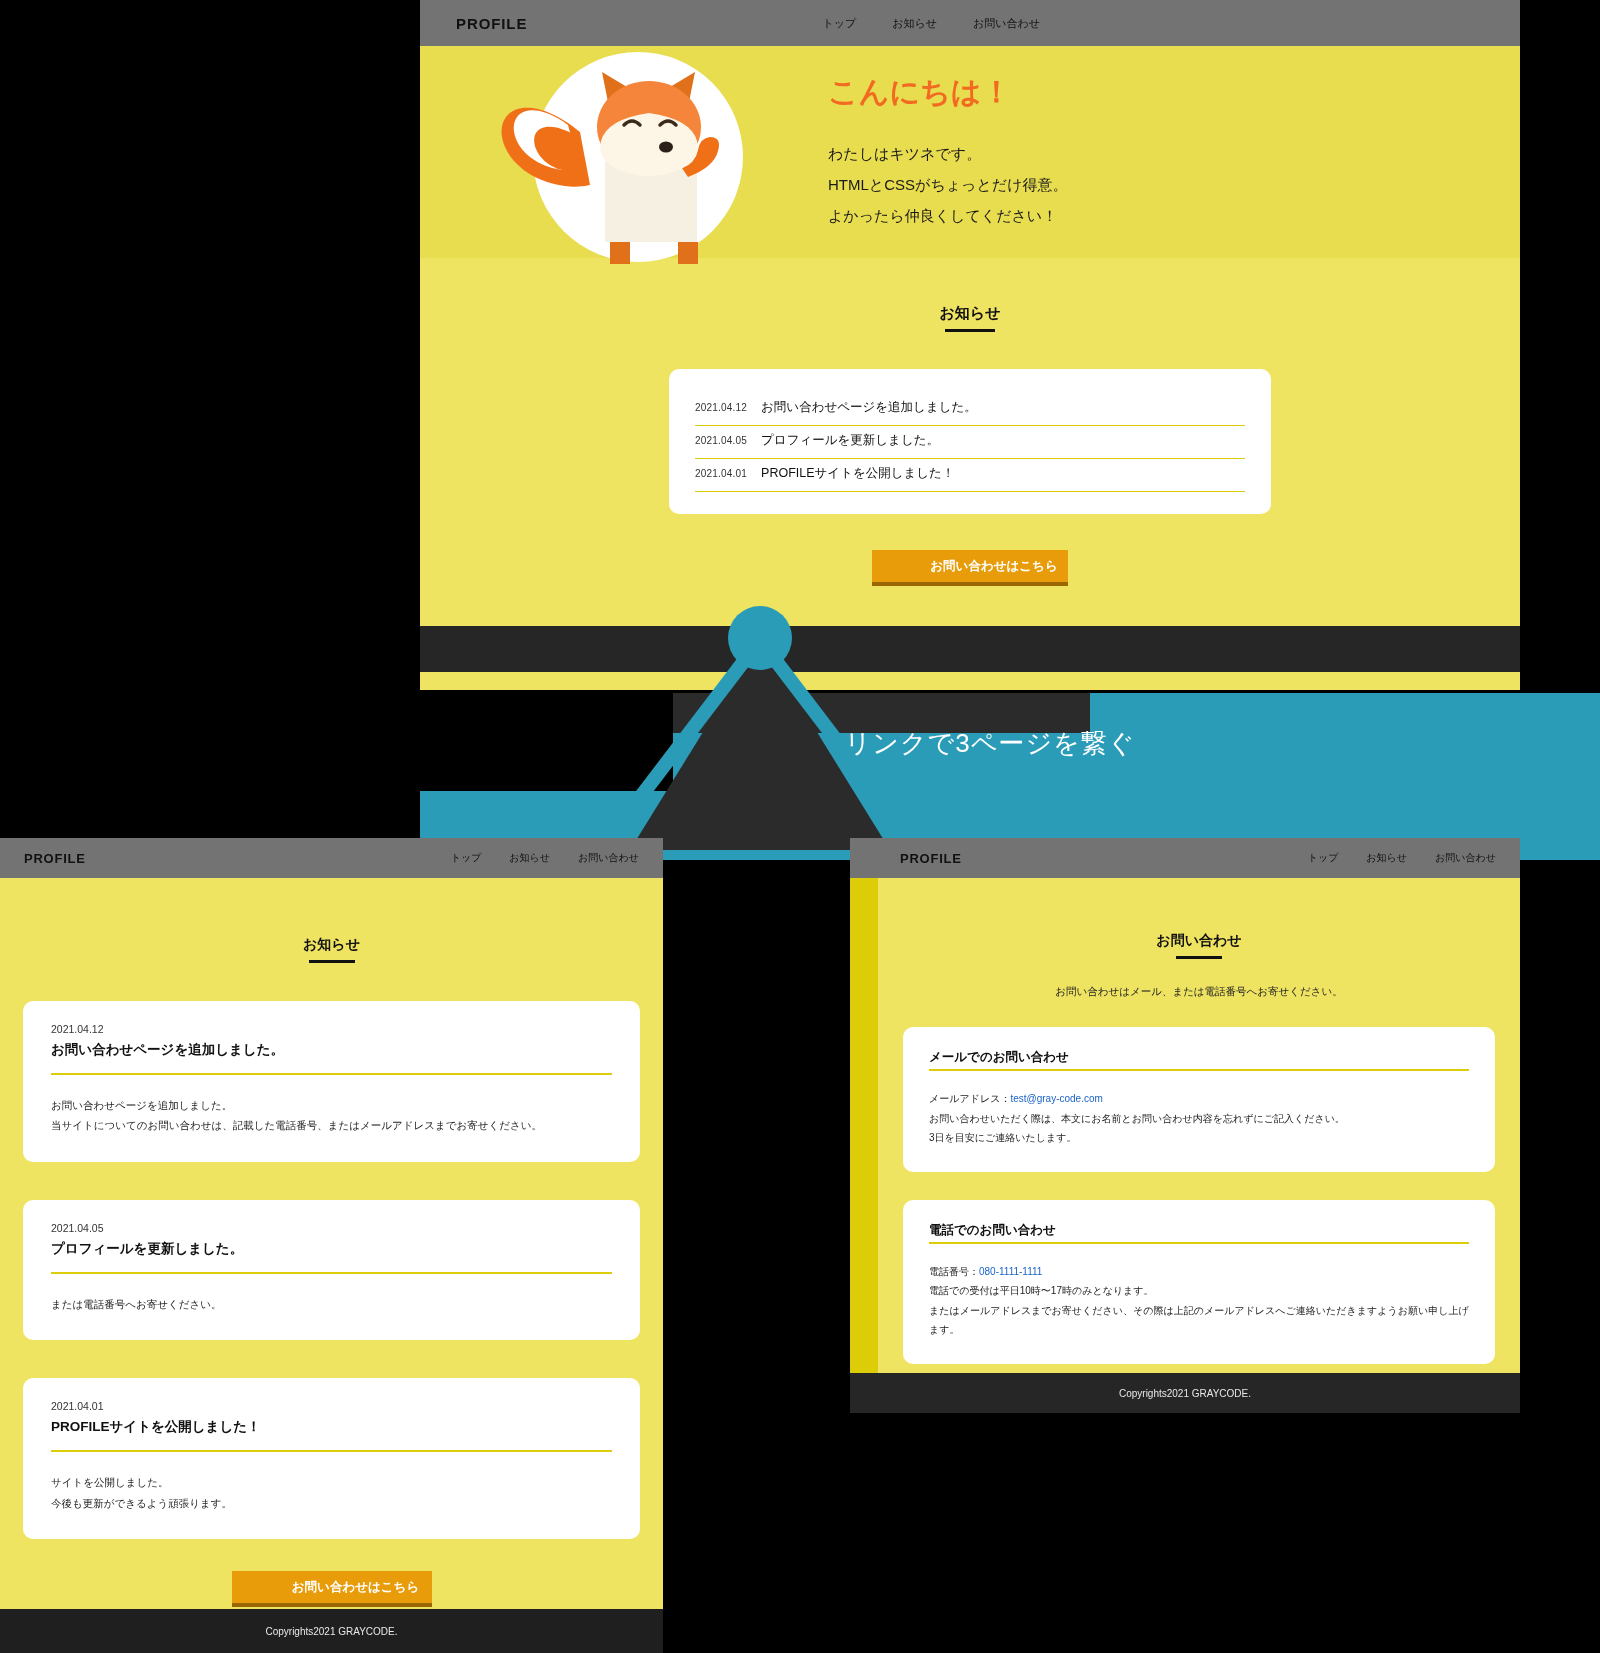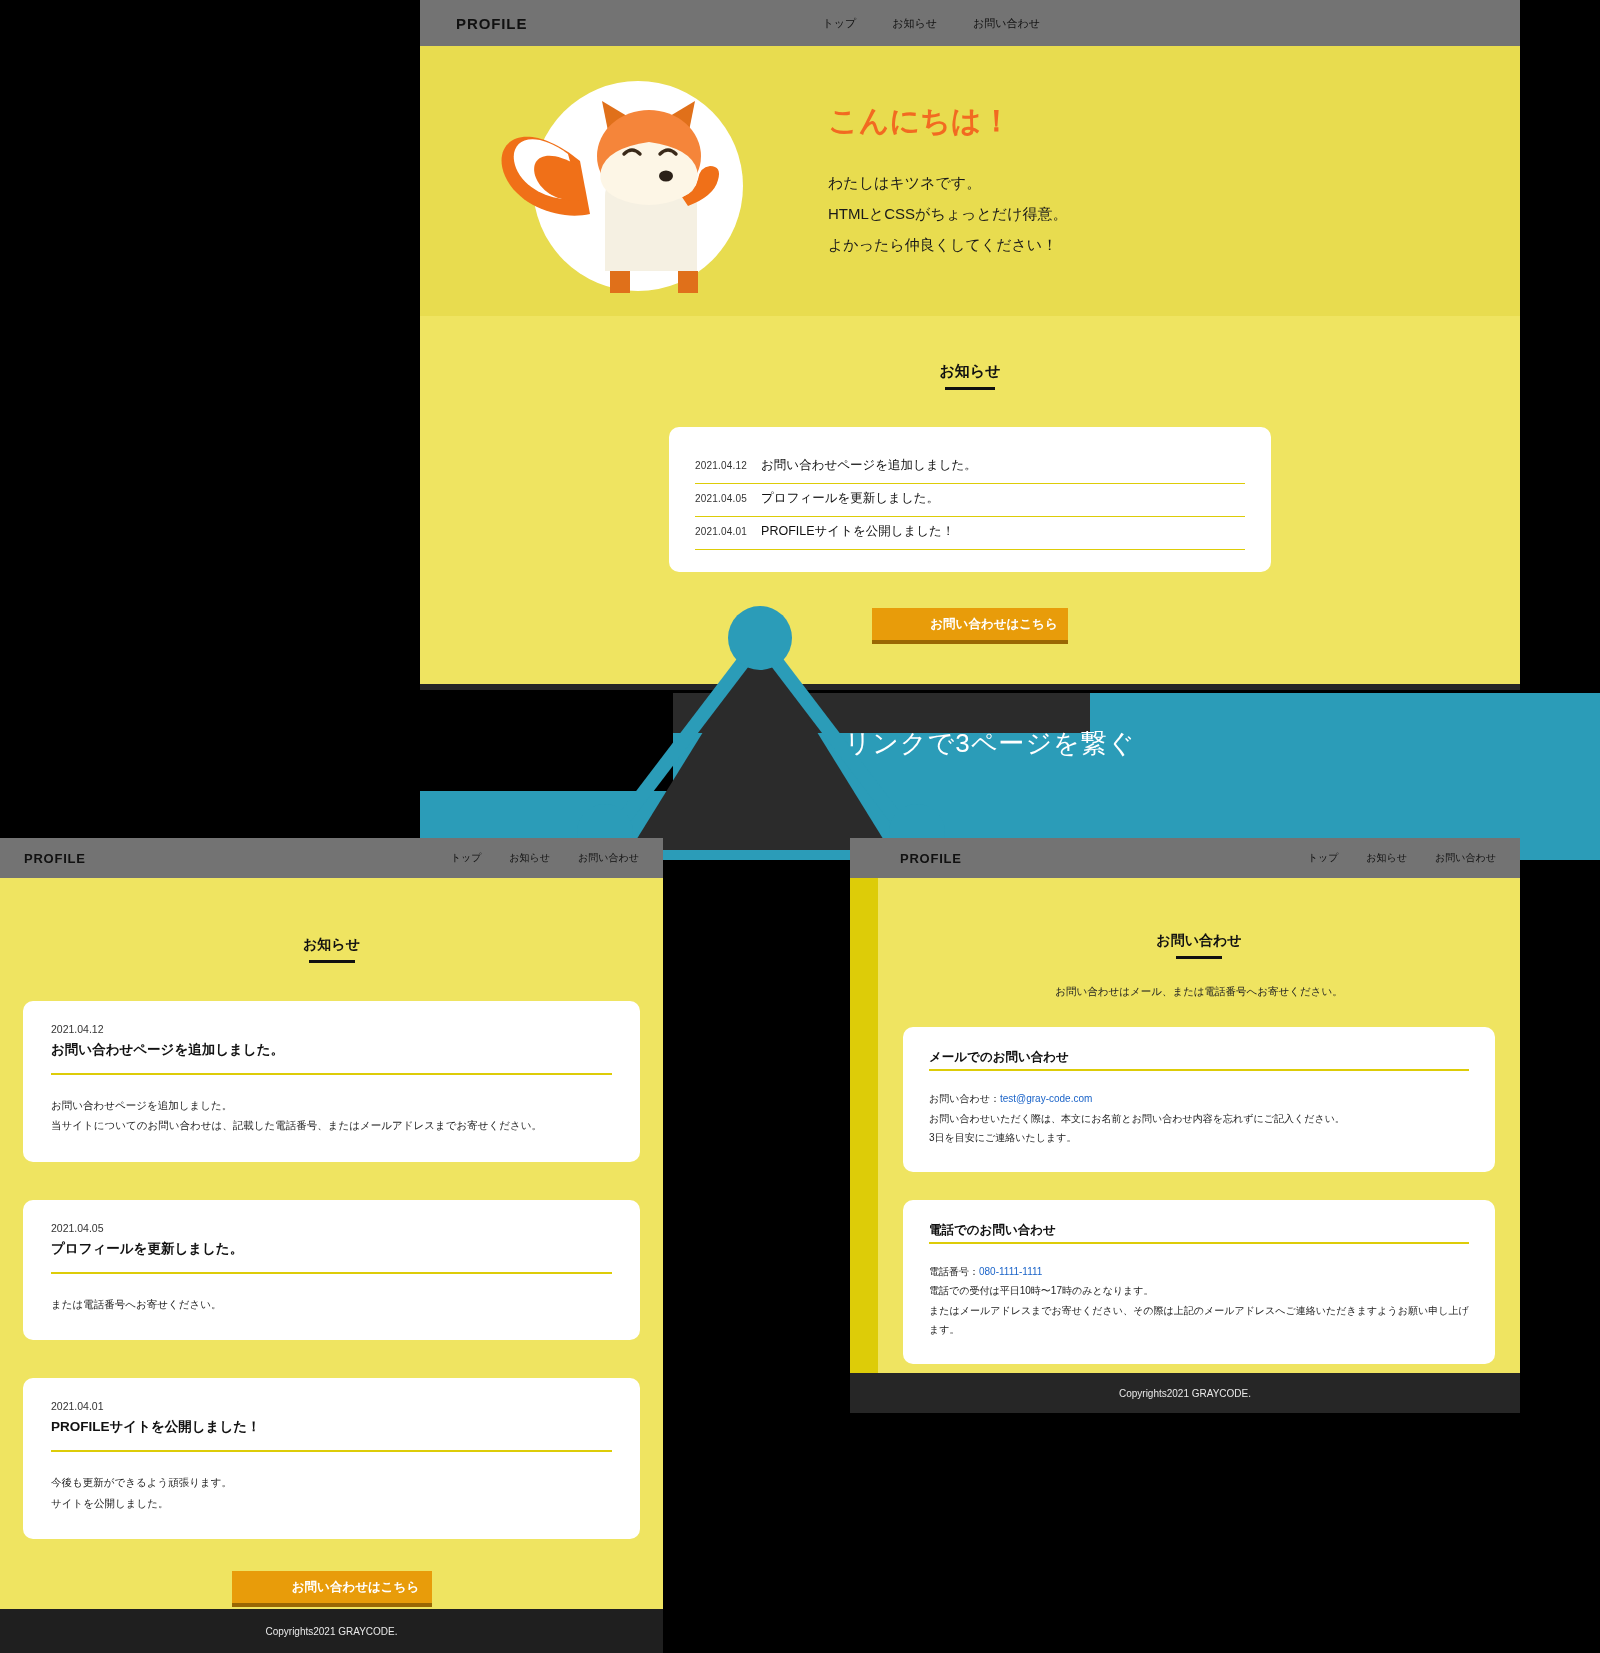--- a/index.html
+++ b/index.html
@@ -91,21 +91,21 @@
   #top-page {
     left: 420px; top: 0;
     width: 1100px; height: 690px;
   }
   #top-page .navbar { height: 46px; padding: 0 36px 0 36px; }
   #top-page .brand { font-size: 15px; }
   #top-page .navlinks { gap: 36px; margin-right: 444px; }
   #top-page .navlink { font-size: 11px; }
 
   .hero {
-    height: 270px;
+    height: 212px;
     display: flex;
     align-items: center;
     background: #e8dc4f;
     padding-left: 30px;
   }
   .hero-art {
     width: 350px; height: 270px;
     position: relative;
     flex: 0 0 350px;
   }
@@ -401,22 +401,22 @@
       <div class="nd-title">プロフィールを更新しました。</div>
       <div class="nd-body">
         <p>または電話番号へお寄せください。</p>
       </div>
     </div>
 
     <div class="card news-detail">
       <div class="nd-date">2021.04.01</div>
       <div class="nd-title">PROFILEサイトを公開しました！</div>
       <div class="nd-body">
+        <p>サイトを公開しました。</p>
         <p>今後も更新ができるよう頑張ります。</p>
-        <p>サイトを公開しました。</p>
       </div>
     </div>
 
     <div class="btn-wrap">
       <a class="btn" href="#">お問い合わせはこちら</a>
     </div>
 
     <div class="footer">
       <span>Copyrights2021 GRAYCODE.</span>
     </div>
@@ -436,21 +436,21 @@
       <div class="section-title">
         <span>お問い合わせ</span>
         <span class="rule"></span>
       </div>
 
       <div class="contact-lead">お問い合わせはメール、または電話番号へお寄せください。</div>
 
       <div class="card contact-card">
         <h3>メールでのお問い合わせ</h3>
         <div class="cc-body">
-          <p><span>お問い合わせ：</span><a class="cc-link" href="#">test@gray-code.com</a></p>
+          <p><span>メールアドレス：</span><a class="cc-link" href="#">test@gray-code.com</a></p>
           <p>お問い合わせいただく際は、本文にお名前とお問い合わせ内容を忘れずにご記入ください。</p>
           <p>3日を目安にご連絡いたします。</p>
         </div>
       </div>
 
       <div class="card contact-card">
         <h3>電話でのお問い合わせ</h3>
         <div class="cc-body">
           <p><span>電話番号：</span><a class="cc-link" href="#">080-1111-1111</a></p>
           <p>電話での受付は平日10時〜17時のみとなります。</p>

